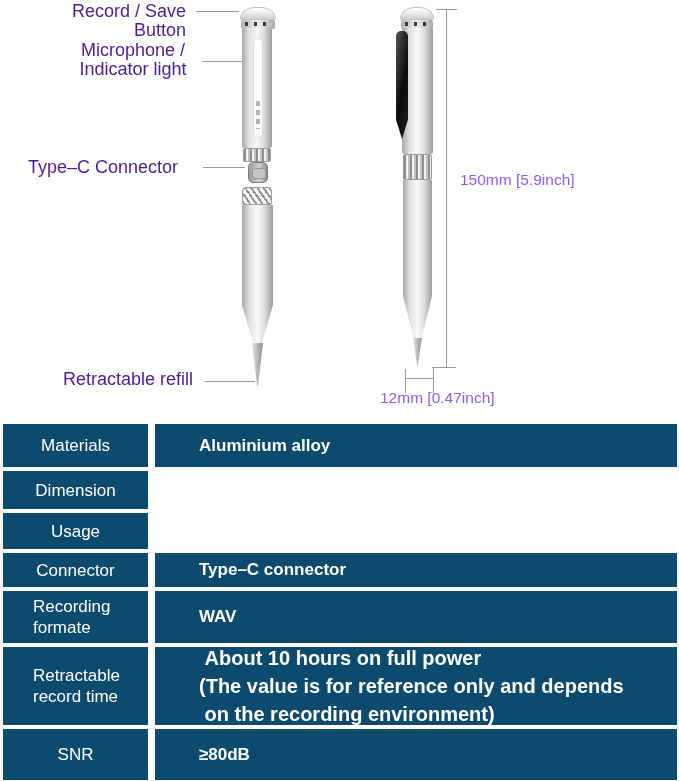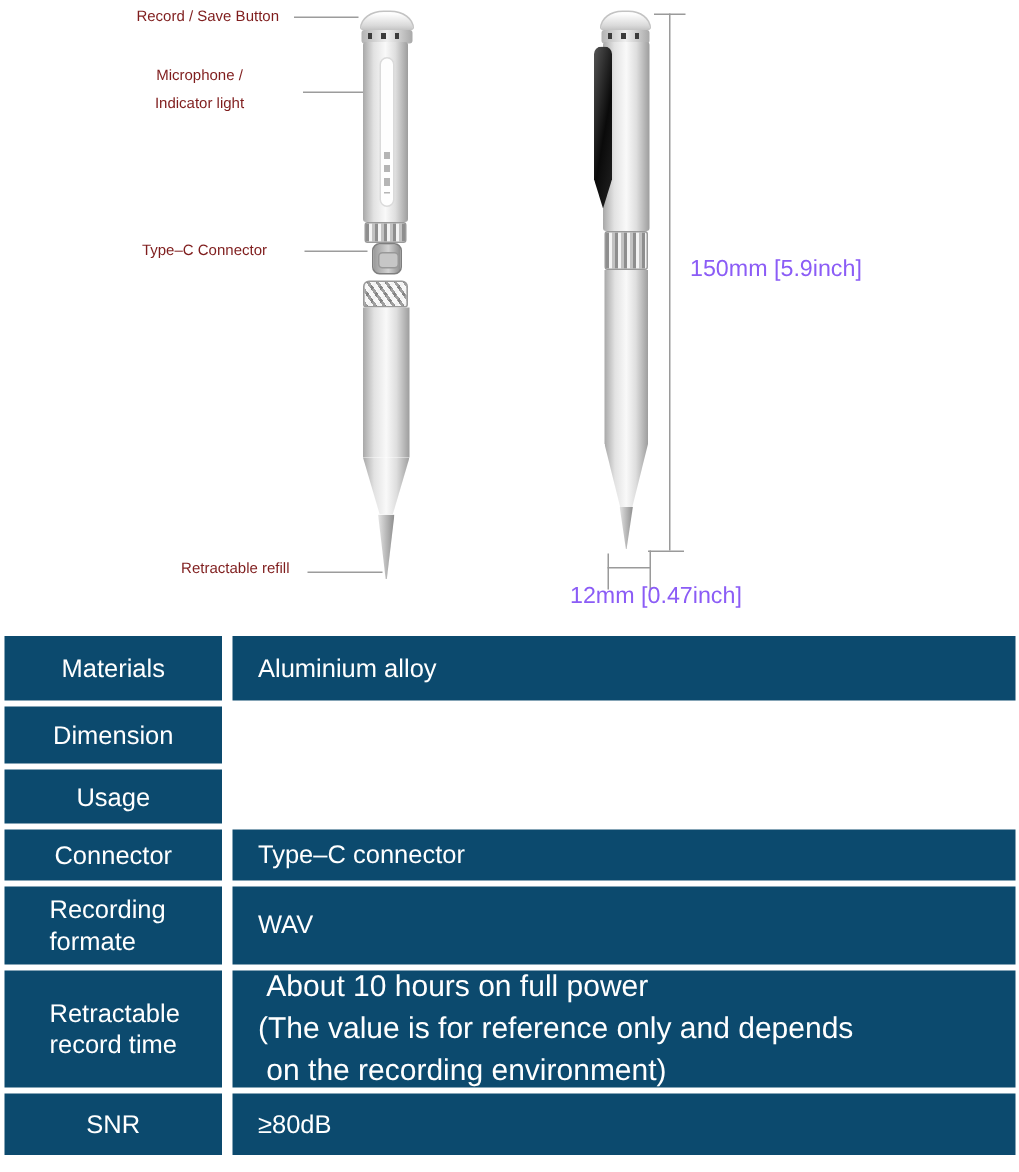--- a/index.html
+++ b/index.html
@@ -3,21 +3,21 @@
 <meta charset="utf-8">
 <style>
   * { margin:0; padding:0; box-sizing:border-box; }
   html,body { background:#ffffff; }
   body { font-family:"Liberation Sans", sans-serif; }
   .stage { position:relative; width:679px; height:781px; background:#fff; overflow:hidden; }
 
   
   .diagram { position:absolute; left:0; top:0; width:679px; height:424px; }
 
-  .callout { position:absolute; color:#7f1d1d; font-size:10px; line-height:19px; white-space:pre-line; }
+  .callout { position:absolute; color:#4c1d95; font-size:18px; line-height:19px; white-space:pre-line; }
   .c-record { left:20px; top:2px;  width:166px; text-align:right; }
   .c-mic    { left:48px; top:41px; width:170px; text-align:center; }
   .c-typec  { left:20px; top:158px; width:158px; text-align:right; }
   .c-refill { left:30px; top:370px; width:163px; text-align:right; }
 
   .lead { position:absolute; height:1px; background:#9c9c9c; }
   .ld1 { left:196px; top:11px;  width:43px; }
   .ld2 { left:202px; top:61px;  width:51px; }
   .ld3 { left:203px; top:167px; width:42px; }
   .ld4 { left:205px; top:381px; width:50px; }
@@ -84,26 +84,26 @@
   .m-brvr  { left:433px; top:367px; width:1px;  height:26px; }
   .mlabel { position:absolute; color:#8b5cf6; font-size:15.5px; white-space:pre; }
   .m-len { left:460px; top:171px; }
   .m-dia { left:380px; top:389px; }
 
   
   .spec { position:absolute; left:3px; top:424px; width:674px;
           display:flex; flex-direction:column; gap:4px; }
   .row { display:flex; gap:7px; }
   .r1{height:43px} .r2{height:38px} .r3{height:36px} .r4{height:34px}
-  .r5{height:52px} .r6{height:78px} .r7{height:41px}
+  .r5{height:52px} .r6{height:78px} .r7{height:51px}
   .cell { background:#0c4a6e; color:#fff; display:flex; align-items:center;
           font-size:17px; }
   .cell.l { width:145px; justify-content:center; text-align:center; line-height:21px; }
   .cell.l.ml { justify-content:flex-start; text-align:left; padding-left:30px; }
-  .cell.v { flex:1; padding-left:17px; white-space:pre-wrap; line-height:24px; }
+  .cell.v { flex:1; padding-left:44px; white-space:pre-wrap; line-height:24px;font-weight:bold; }
   .r6 .cell.v { font-size:20px; line-height:28px; }
 </style>
 </head>
 <body>
 
 <div class="stage">
 
   <div class="diagram">
 
     <div class="callout c-record">Record / Save Button</div>

